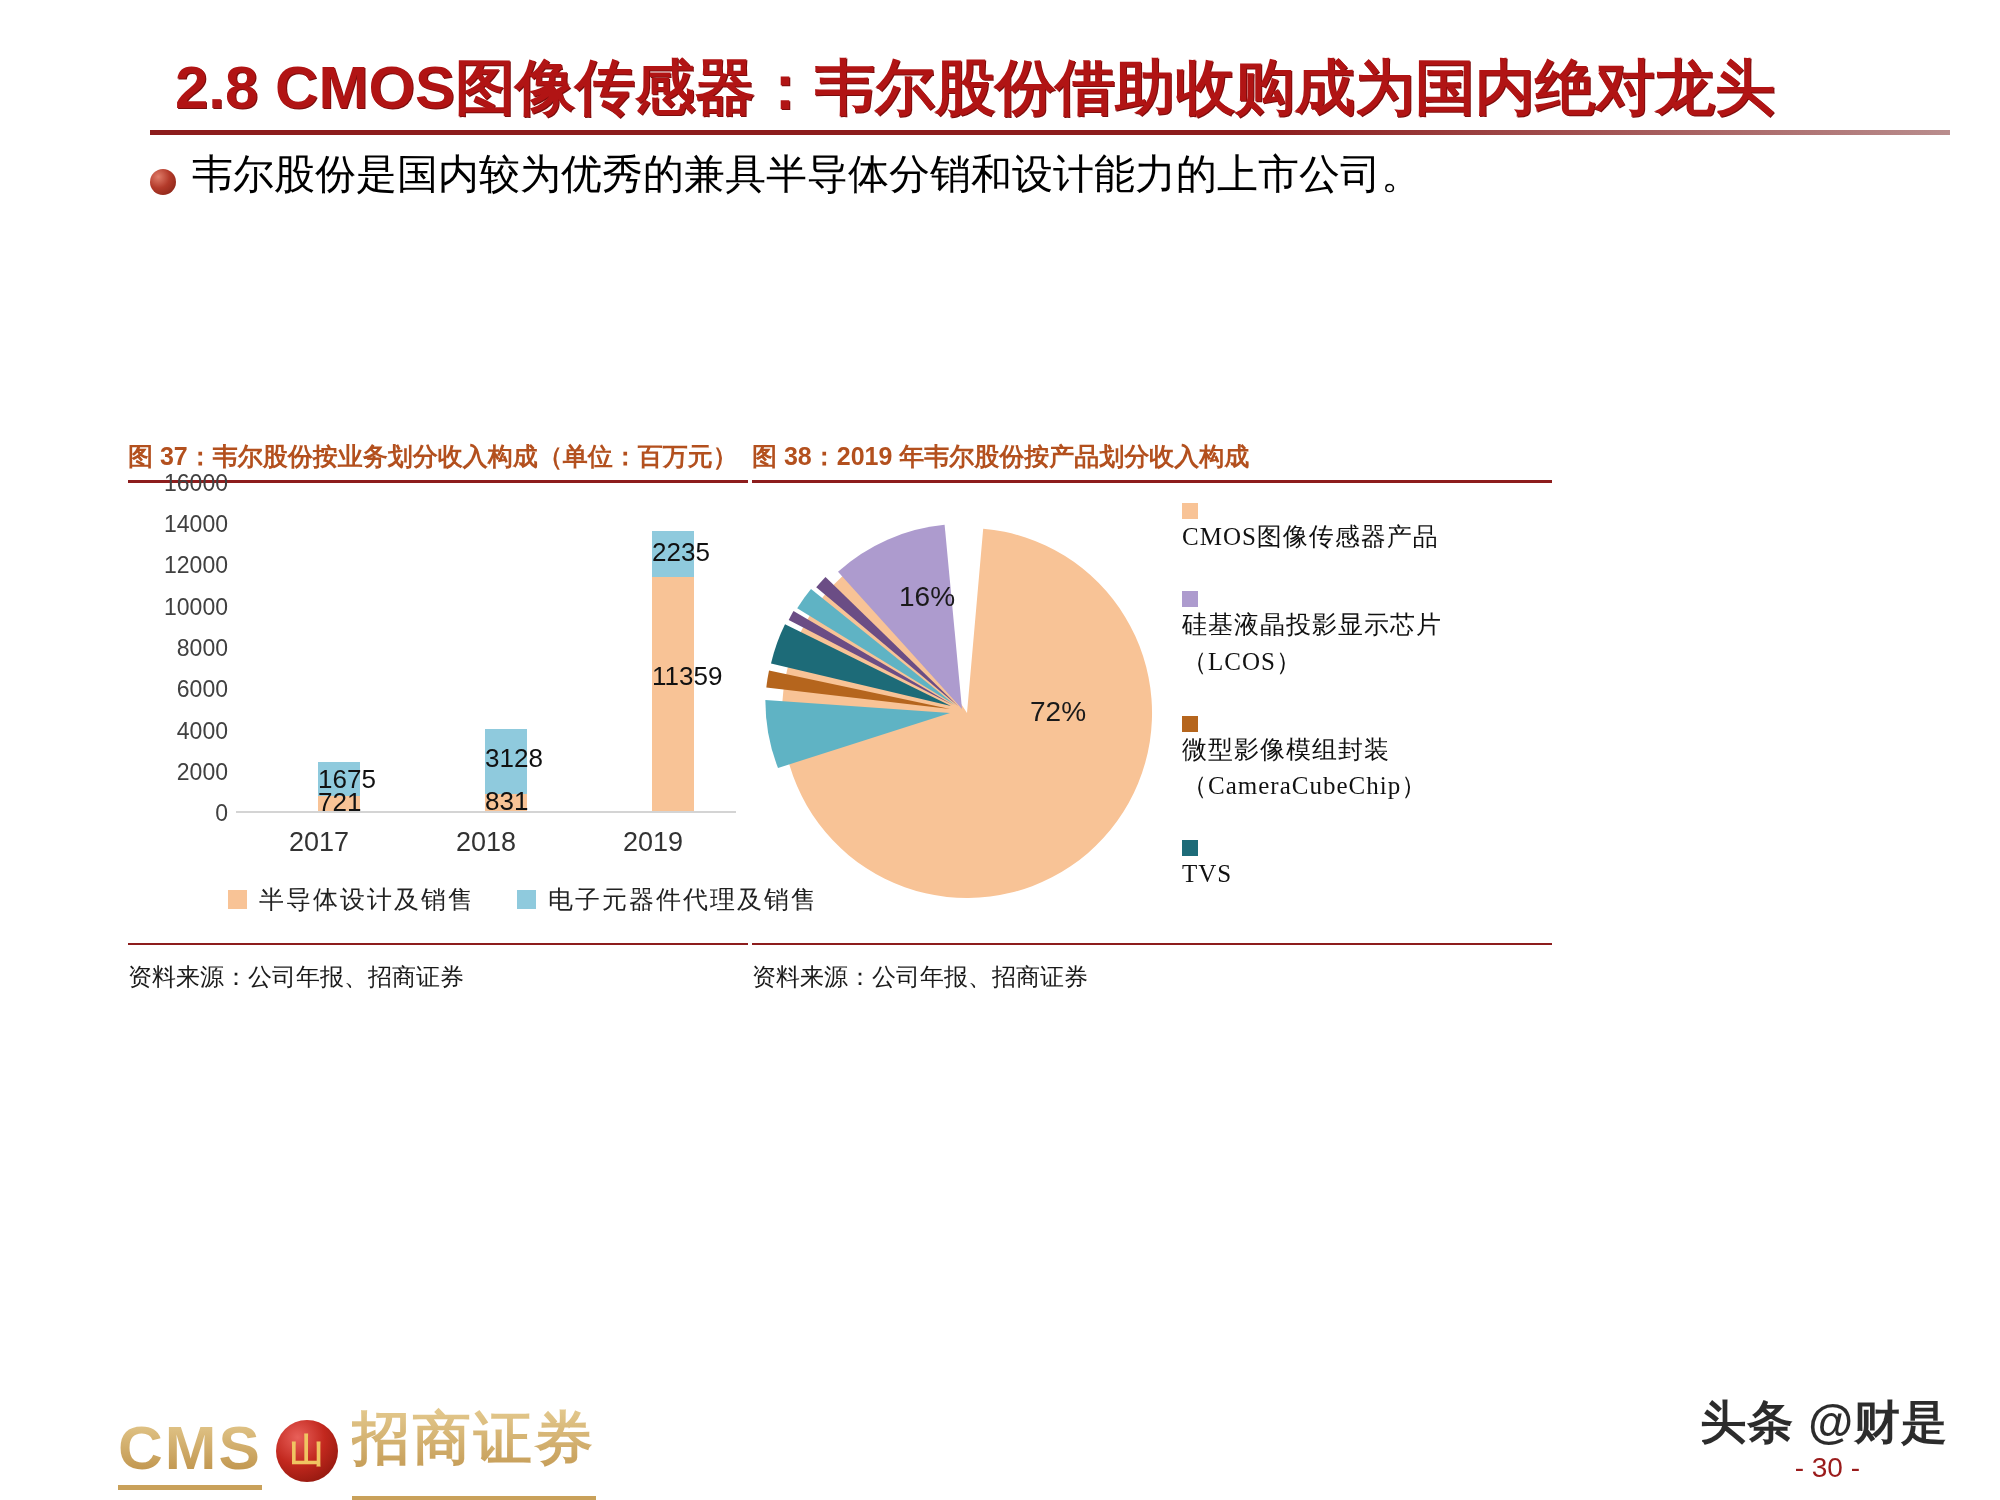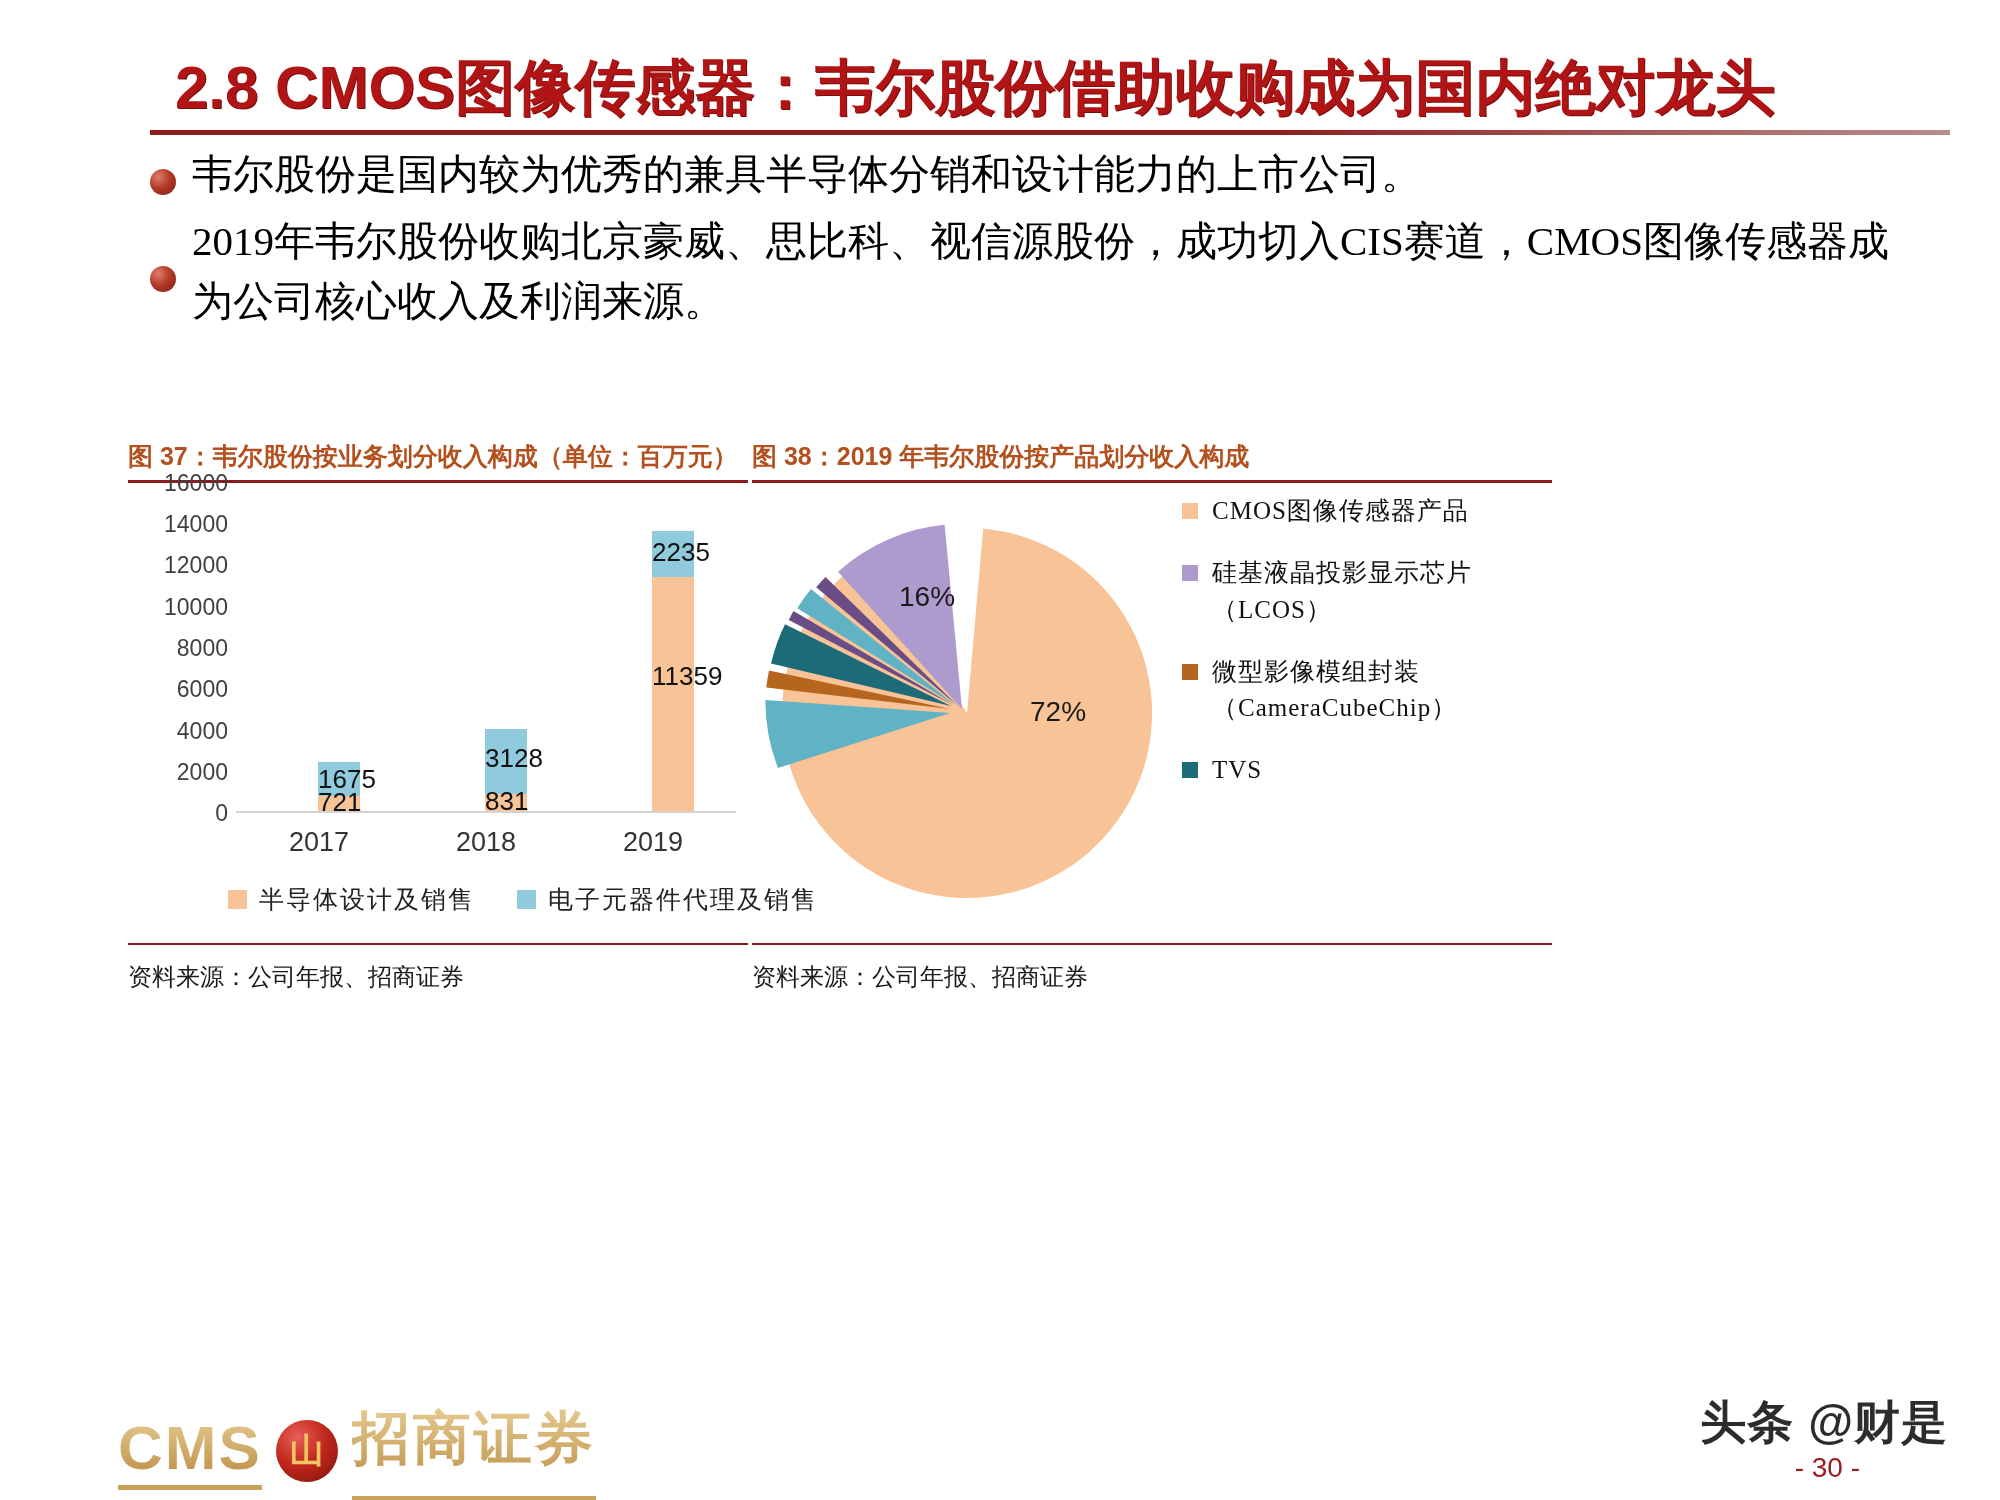--- a/index.html
+++ b/index.html
@@ -90,21 +90,21 @@
   }
 
   
   .piewrap { position: relative; width: 800px; height: 460px; }
   .pie-svg { position: absolute; left: -20px; top: 0; }
   .pie-pct {
     position: absolute; font-family: "Liberation Sans", sans-serif;
     font-size: 28px; color: #1a1a1a;
   }
   .pie-legend { position: absolute; left: 430px; top: 10px; width: 370px; }
-  .pl-row { display: flex; align-items: flex-start; margin-bottom: 26px; }
+  .pl-row { display: flex; align-items: flex-start; margin-bottom: 26px; flex-direction: column; }
   .pl-sw { width: 16px; height: 16px; margin-top: 10px; margin-right: 14px; flex: 0 0 auto; }
   .pl-tx {
     font-family: "Liberation Serif", serif; font-size: 25px; color: #111;
     line-height: 1.45; letter-spacing: 1px;
   }
 
   
   .logo { position: absolute; left: 118px; top: 1400px; display: flex; align-items: center; justify-content: flex-end; }
   .logo-cms {
     font-family: "Liberation Sans", sans-serif; font-size: 62px; font-weight: bold;
@@ -144,24 +144,20 @@
 
 <div class="slide">
 
   <div class="title">2.8  CMOS图像传感器：韦尔股份借助收购成为国内绝对龙头</div>
   <div class="title-rule"></div>
 
   <div class="bullets">
     <div class="bullet-row">
       <span class="bullet-dot"></span>
       <span class="bullet-text">韦尔股份是国内较为优秀的兼具半导体分销和设计能力的上市公司。</span>
-    </div>
-    <div class="bullet-row">
-      <span class="bullet-dot"></span>
-      <span class="bullet-text">2019年韦尔股份收购北京豪威、思比科、视信源股份，成功切入CIS赛道，CMOS图像传感器成为公司核心收入及利润来源。</span>
     </div>
   </div>
 
   <div class="panel" id="panel-left">
     <div class="panel-head">图 37：韦尔股份按业务划分收入构成（单位：百万元）</div>
     <div class="panel-rule"></div>
 
     <div class="barchart">
       <div class="ylabels">
         <div class="yaxis-lab" style="top:0px">16000</div>

